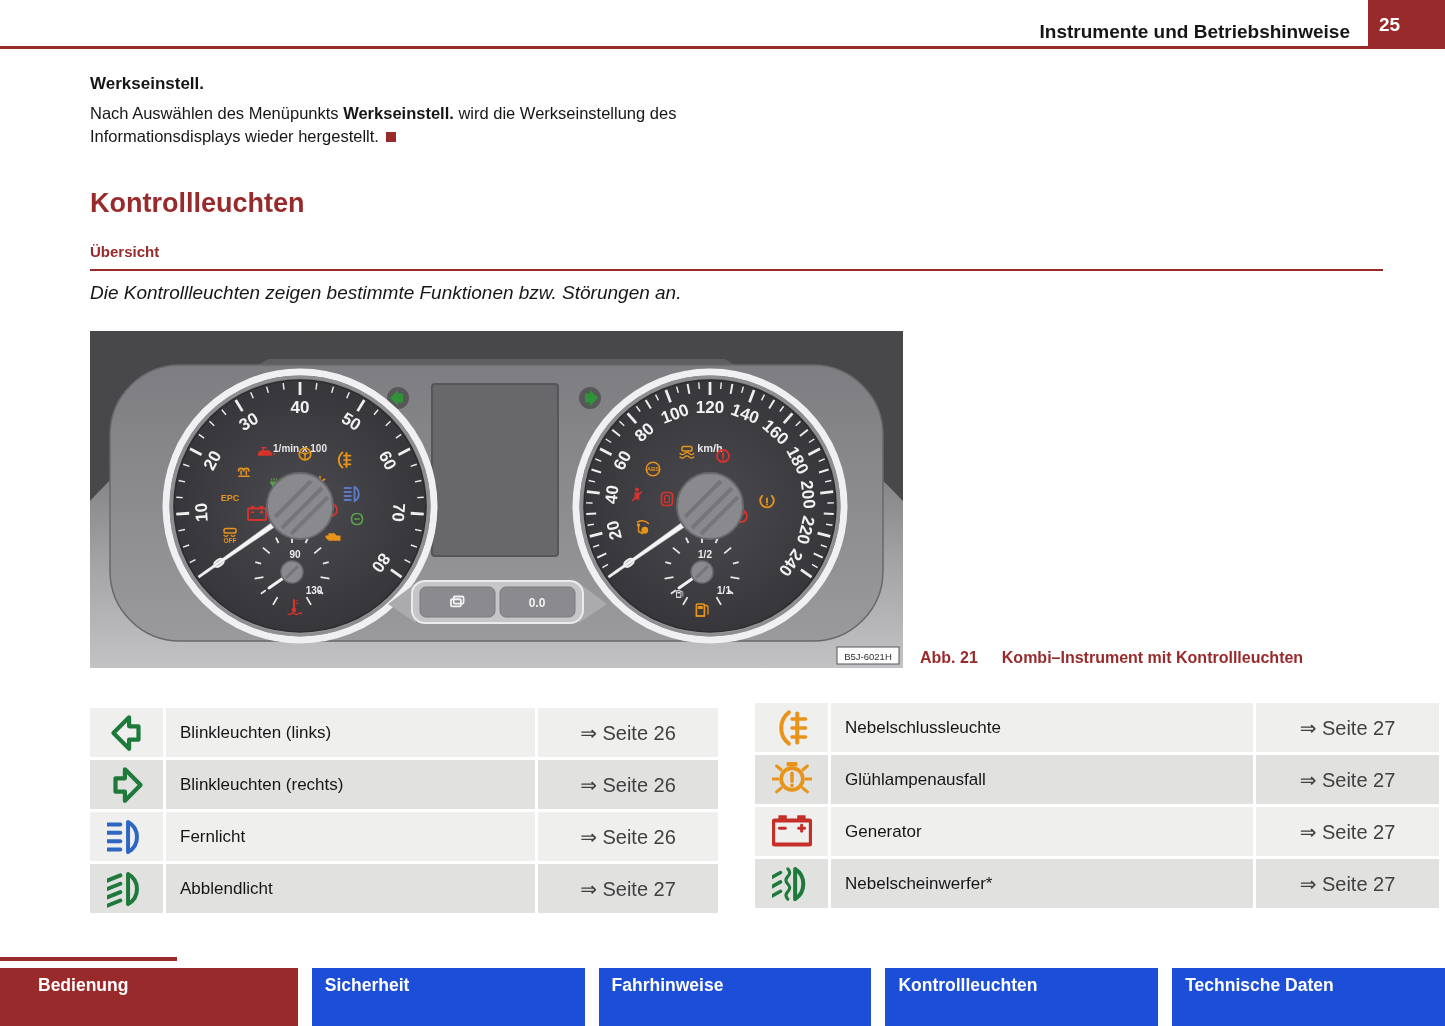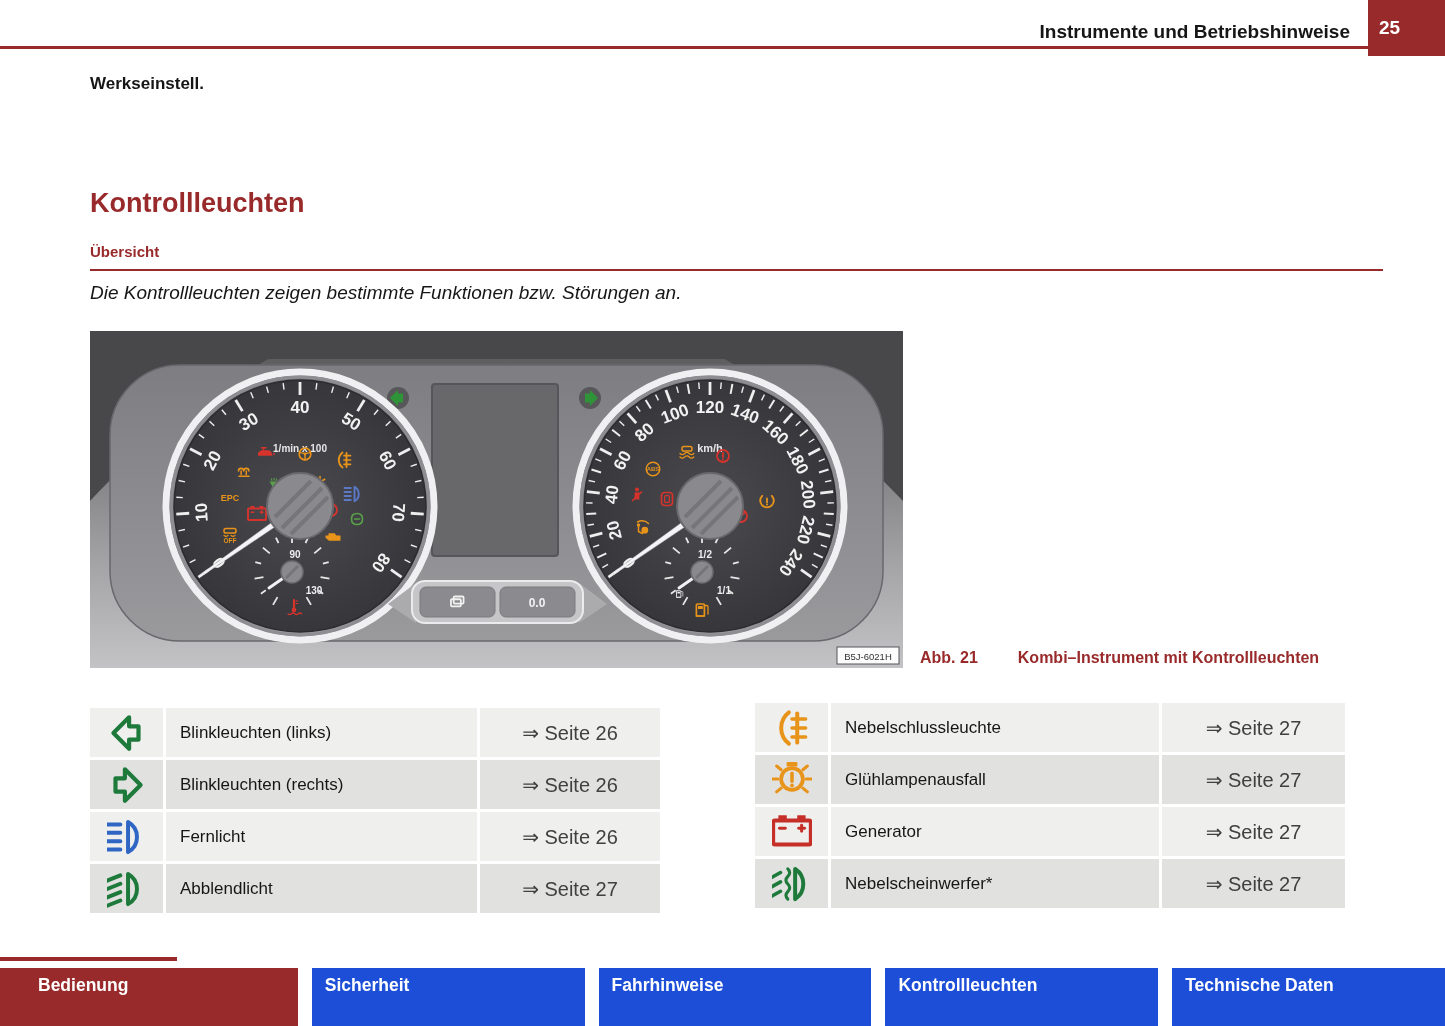--- a/index.html
+++ b/index.html
@@ -1,45 +1,45 @@
 <!DOCTYPE html>
 <html style="--accent: #992a2b; --table-row-light: #efefee; --table-row-dark: #e1e1e0; --footer-tab-gray: #c2c2c3; --icon-green: #1d7a3a; --icon-blue: #2f66c4; --icon-orange: #e8941a; --icon-red: #c62f28;"><head>
 <meta charset="utf-8">
 <style>
   html,body{margin:0;padding:0;background:#ffffff;}
   .page{position:relative;width:1445px;height:1026px;background:#fff;overflow:hidden;
         font-family:"Liberation Sans",sans-serif;color:#161616;}
   
   .hdr-title{position:absolute;top:21px;right:95px;font-size:19px;font-weight:bold;}
-  .hdr-pagebox{position:absolute;top:0;right:0;width:77px;height:56px;background:var(--accent,#992a2b);
+  .hdr-pagebox{position:absolute;top:0;right:0;width:77px;height:49px;background:var(--accent,#992a2b);
         color:#fff;font-size:19px;font-weight:bold;display:flex;align-items:center;
         padding-left:11px;box-sizing:border-box;}
   .hdr-rule{position:absolute;top:46px;left:0;width:1445px;height:3px;background:var(--accent,#992a2b);}
   
   .intro-h{position:absolute;left:90px;top:74px;font-size:17px;font-weight:bold;}
   .intro-p{position:absolute;left:90px;top:102px;width:614px;font-size:16.5px;line-height:23px;}
   .sq{display:inline-block;width:10px;height:10px;background:var(--accent,#992a2b);margin-left:7px;}
   
   .h1{position:absolute;left:90px;top:188px;font-size:27px;font-weight:bold;color:var(--accent,#992a2b);}
   .h2{position:absolute;left:90px;top:243px;font-size:15px;font-weight:bold;color:var(--accent,#992a2b);}
   .h2-rule{position:absolute;left:90px;top:269px;width:1293px;height:2px;background:var(--accent,#992a2b);}
   .lead{position:absolute;left:90px;top:282px;font-size:19px;font-style:italic;}
   
   .figure{position:absolute;left:90px;top:331px;width:813px;height:337px;}
   .caption{position:absolute;left:920px;top:649px;font-size:16px;font-weight:bold;color:var(--accent,#992a2b);white-space:nowrap;}
-  .cap-text{margin-left:40px;}
+  .cap-text{margin-left:24px;}
   
   .tbl{position:absolute;}
   .tbl-left{left:90px;top:708px;}
   .tbl-right{left:755px;top:703px;}
   .trow{display:flex;gap:3px;margin-bottom:3px;}
   .tcell{height:49px;display:flex;align-items:center;}
   .c-icon{width:73px;justify-content:center;}
-  .c-label{width:311px;padding-left:14px;box-sizing:border-box;font-size:17px;}
-  .tbl-right .c-label{width:328px;}
+  .c-label{width:369px;padding-left:14px;box-sizing:border-box;font-size:17px;}
+  .tbl-right .c-label{width:422px;}
   .c-page{width:180px;justify-content:center;font-size:20px;color:#404040;}
   .tbl-right .c-page{width:183px;}
   .r-light{background:#efefee;}
   .r-dark{background:#e1e1e0;}
   
   .f-accent{position:absolute;left:0;top:957px;width:177px;height:4px;background:var(--accent,#992a2b);}
   .footer{position:absolute;left:0;bottom:0;width:1445px;height:58px;display:flex;gap:14px;}
   .ftab{flex:1;background:#1d4ed8;color:#fff;font-weight:bold;font-size:17.5px;
         padding:7px 0 0 13px;box-sizing:border-box;}
   .ftab.active{background:var(--accent,#992a2b);padding-left:38px;}
@@ -49,20 +49,21 @@
 
 <div class="page">
 
   <div class="hdr-title">Instrumente und Betriebshinweise</div>
   <div class="hdr-rule"></div>
   <div class="hdr-pagebox">
     <span>25</span>
   </div>
 
   <div class="intro-h">Werkseinstell.</div>
+  <div class="intro-p"><span>Nach Auswählen des Menüpunkts </span><b>Werkseinstell.</b><span> wird die Werkseinstellung des Informationsdisplays wieder hergestellt.</span><span class="sq"></span></div>
 
   <div class="h1">Kontrollleuchten</div>
   <div class="h2">Übersicht</div>
   <div class="h2-rule"></div>
   <div class="lead">Die Kontrollleuchten zeigen bestimmte Funktionen bzw. Störungen an.</div>
 
   <div class="figure">
     <svg id="cluster-svg" width="813" height="337" viewBox="0 0 813 337">
         <defs>
           <linearGradient id="bgGrad" x1="0" y1="0" x2="0" y2="1">

